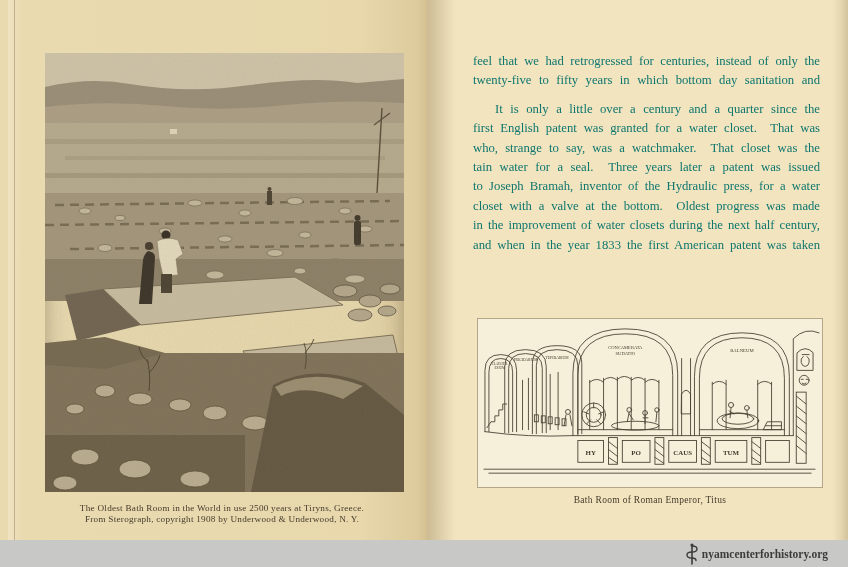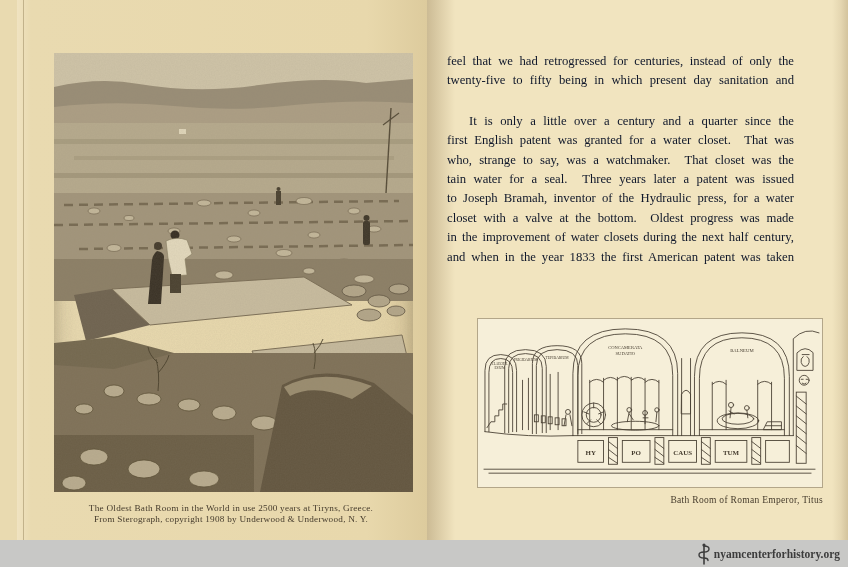--- a/index.html
+++ b/index.html
@@ -2,21 +2,21 @@
 <html><head>
 <meta charset="utf-8">
 <style>
   html,body{margin:0;padding:0;background:#777;}
   #screen{
     position:relative;width:848px;height:567px;overflow:hidden;
     font-family:"Liberation Serif",serif;background:#e9dab0;
   }
   
   .page-left{
-    position:absolute;left:17px;top:0;width:427px;height:540px;
+    position:absolute;left:8px;top:0;width:427px;height:540px;
     background:linear-gradient(90deg,#f0e3c1 0px,#e9dab0 14px,#e8d8ac 82%,#ddcb9d 96%,#ccb583 100%);
   }
   .page-left::before{
     content:"";position:absolute;left:6px;top:0;bottom:0;width:1px;
     background:rgba(115,95,55,.35);
   }
   .photo{
     position:absolute;left:37px;top:53px;width:359px;height:439px;
     box-shadow:inset 0 0 20px rgba(60,45,25,.35);
   }
@@ -32,39 +32,39 @@
   }
   .page-right::before{
     content:"";position:absolute;left:0;top:0;bottom:0;width:28px;
     background:linear-gradient(90deg,rgba(118,92,50,.30),rgba(118,92,50,0));
   }
   .page-right::after{
     content:"";position:absolute;right:0;top:0;bottom:0;width:16px;
     background:linear-gradient(90deg,rgba(118,92,50,0),rgba(118,92,50,.10) 55%,rgba(118,92,50,.24) 100%);
   }
   .text-block{
-    position:absolute;left:20px;top:52px;width:347px;
-    color:#0f172a;font-size:12.7px;line-height:19.4px;
+    position:absolute;left:46px;top:52px;width:347px;
+    color:#0f766e;font-size:12.7px;line-height:19.4px;
   }
   .tline{text-align:justify;text-align-last:justify;white-space:pre-wrap;}
   .tline.end{text-align-last:left;}
-  .p2start{margin-top:21px;text-indent:22px;}
+  .p2start{margin-top:9px;text-indent:22px;}
   .figure-box{
     position:absolute;left:50px;top:318px;width:346px;height:170px;
     background:#f6efd9;border:1px solid #b3a689;box-sizing:border-box;
   }
   .figure-caption{
-    position:absolute;left:50px;top:495px;width:346px;text-align:right;
+    position:absolute;left:50px;top:495px;width:346px;text-align:center;
     font-size:9.5px;color:#453b2c;letter-spacing:.3px;
   }
   
   .footer-bar{
     position:absolute;left:0;top:540px;width:848px;height:27px;background:#c8c8c6;
     display:flex;align-items:center;justify-content:flex-end;
-    padding-right:8px;box-sizing:border-box;gap:3px;
+    padding-right:20px;box-sizing:border-box;gap:3px;
   }
   .watermark-text{
     font-family:"Liberation Serif",serif;font-weight:bold;
     font-size:11.5px;color:#3c3c3c;
   }
   .eng-label{font-family:"Liberation Serif",serif;fill:#453c2f;}
 </style>
 </head>
 <body>
 
@@ -181,21 +181,21 @@
     <div class="photo-caption">
       <div>The Oldest Bath Room in the World in use 2500 years at Tiryns, Greece.</div>
       <div>From Sterograph, copyright 1908 by Underwood &amp; Underwood, N. Y.</div>
     </div>
   </div>
 
   <div class="page-right">
 
     <div class="text-block">
       <div class="tline">feel that we had retrogressed for centuries, instead of only the</div>
-      <div class="tline">twenty-five to fifty being in which present day sanitation and</div>
+      <div class="tline">twenty-five to fifty years in which bottom day sanitation and</div>
       <div class="tline p2start">It is only a little over a century and a quarter since the</div>
       <div class="tline">first English patent was granted for a water closet.  That was</div>
       <div class="tline">who, strange to say, was a watchmaker.  That closet was the</div>
       <div class="tline">tain water for a seal.  Three years later a patent was issued</div>
       <div class="tline">to Joseph Bramah, inventor of the Hydraulic press, for a water</div>
       <div class="tline">closet with a valve at the bottom.  Oldest progress was made</div>
       <div class="tline">in the improvement of water closets during the next half century,</div>
       <div class="tline">and when in the year 1833 the first American patent was taken</div>
     </div>
 

